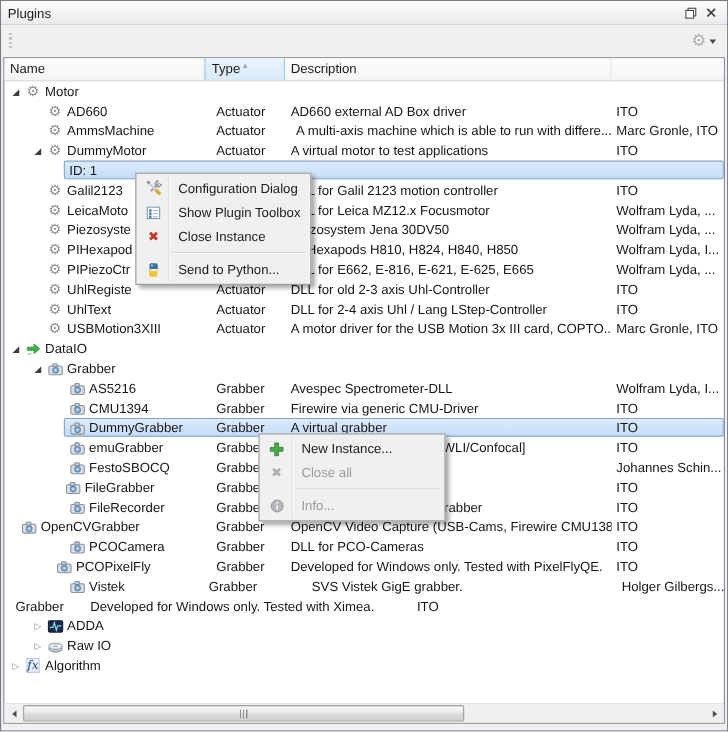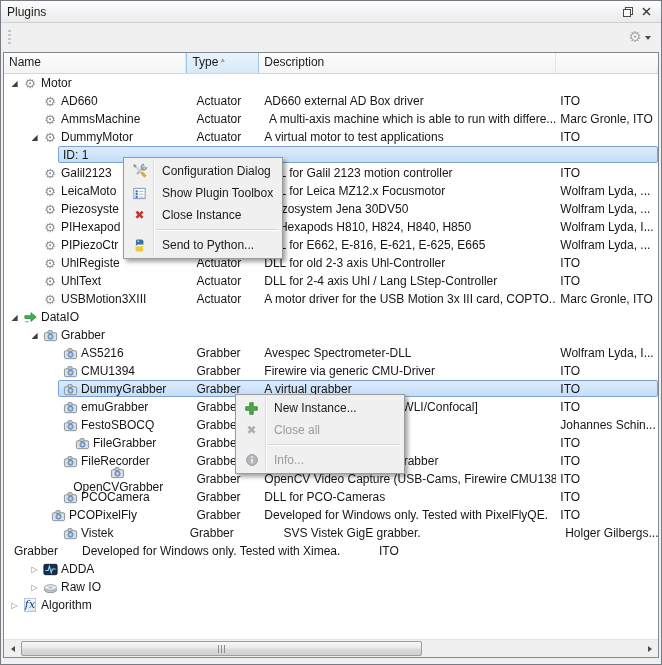--- a/index.html
+++ b/index.html
@@ -381,21 +381,21 @@
                 <circle cx="8" cy="9.2" r="1.1" fill="#c9def2"></circle>
               </svg>
             </span>
             <span class="lbl">FestoSBOCQ</span>
           </div>
           <div class="cell" style="width: 73px; padding-left: 10px;">Grabber</div>
           <div class="cell" style="width: 298px; padding-left: 5px;"></div>
           <div class="cell" style="width: 102px; padding-left: 4px;">Johannes Schin...</div>
         </div>
         <div class="row">
-          <div class="cell c-name" style="width: 183px; padding-left: 56px;">
+          <div class="cell c-name" style="width: 183px; padding-left: 40px;">
             <span class="expander glyph exp-closed"></span>
             <span class="ticon">
               <svg width="15" height="15" viewBox="0 0 16 16">
                 <rect x="1.5" y="5" width="13" height="8.5" rx="1.5" fill="#d9dee4" stroke="#868e98"></rect>
                 <rect x="5.2" y="2.8" width="4.6" height="3" rx="1" fill="#c6ccd4" stroke="#868e98"></rect>
                 <circle cx="8" cy="9.2" r="2.7" fill="#8db4dd" stroke="#5d83ab"></circle>
                 <circle cx="8" cy="9.2" r="1.1" fill="#c9def2"></circle>
               </svg>
             </span>
             <span class="lbl">FileGrabber</span>
@@ -415,21 +415,21 @@
                 <circle cx="8" cy="9.2" r="1.1" fill="#c9def2"></circle>
               </svg>
             </span>
             <span class="lbl">FileRecorder</span>
           </div>
           <div class="cell" style="width: 73px; padding-left: 10px;">Grabber</div>
           <div class="cell" style="width: 298px; padding-left: 5px;">A virtual file recorder for Grabber</div>
           <div class="cell" style="width: 102px; padding-left: 4px;">ITO</div>
         </div>
         <div class="row">
-          <div class="cell c-name" style="width: 183px; padding-left: 44px; flex-direction: column;">
+          <div class="cell c-name" style="width: 183px; ">
             <span class="expander glyph exp-closed"></span>
             <span class="ticon">
               <svg width="15" height="15" viewBox="0 0 16 16">
                 <rect x="1.5" y="5" width="13" height="8.5" rx="1.5" fill="#d9dee4" stroke="#868e98"></rect>
                 <rect x="5.2" y="2.8" width="4.6" height="3" rx="1" fill="#c6ccd4" stroke="#868e98"></rect>
                 <circle cx="8" cy="9.2" r="2.7" fill="#8db4dd" stroke="#5d83ab"></circle>
                 <circle cx="8" cy="9.2" r="1.1" fill="#c9def2"></circle>
               </svg>
             </span>
             <span class="lbl">OpenCVGrabber</span>

